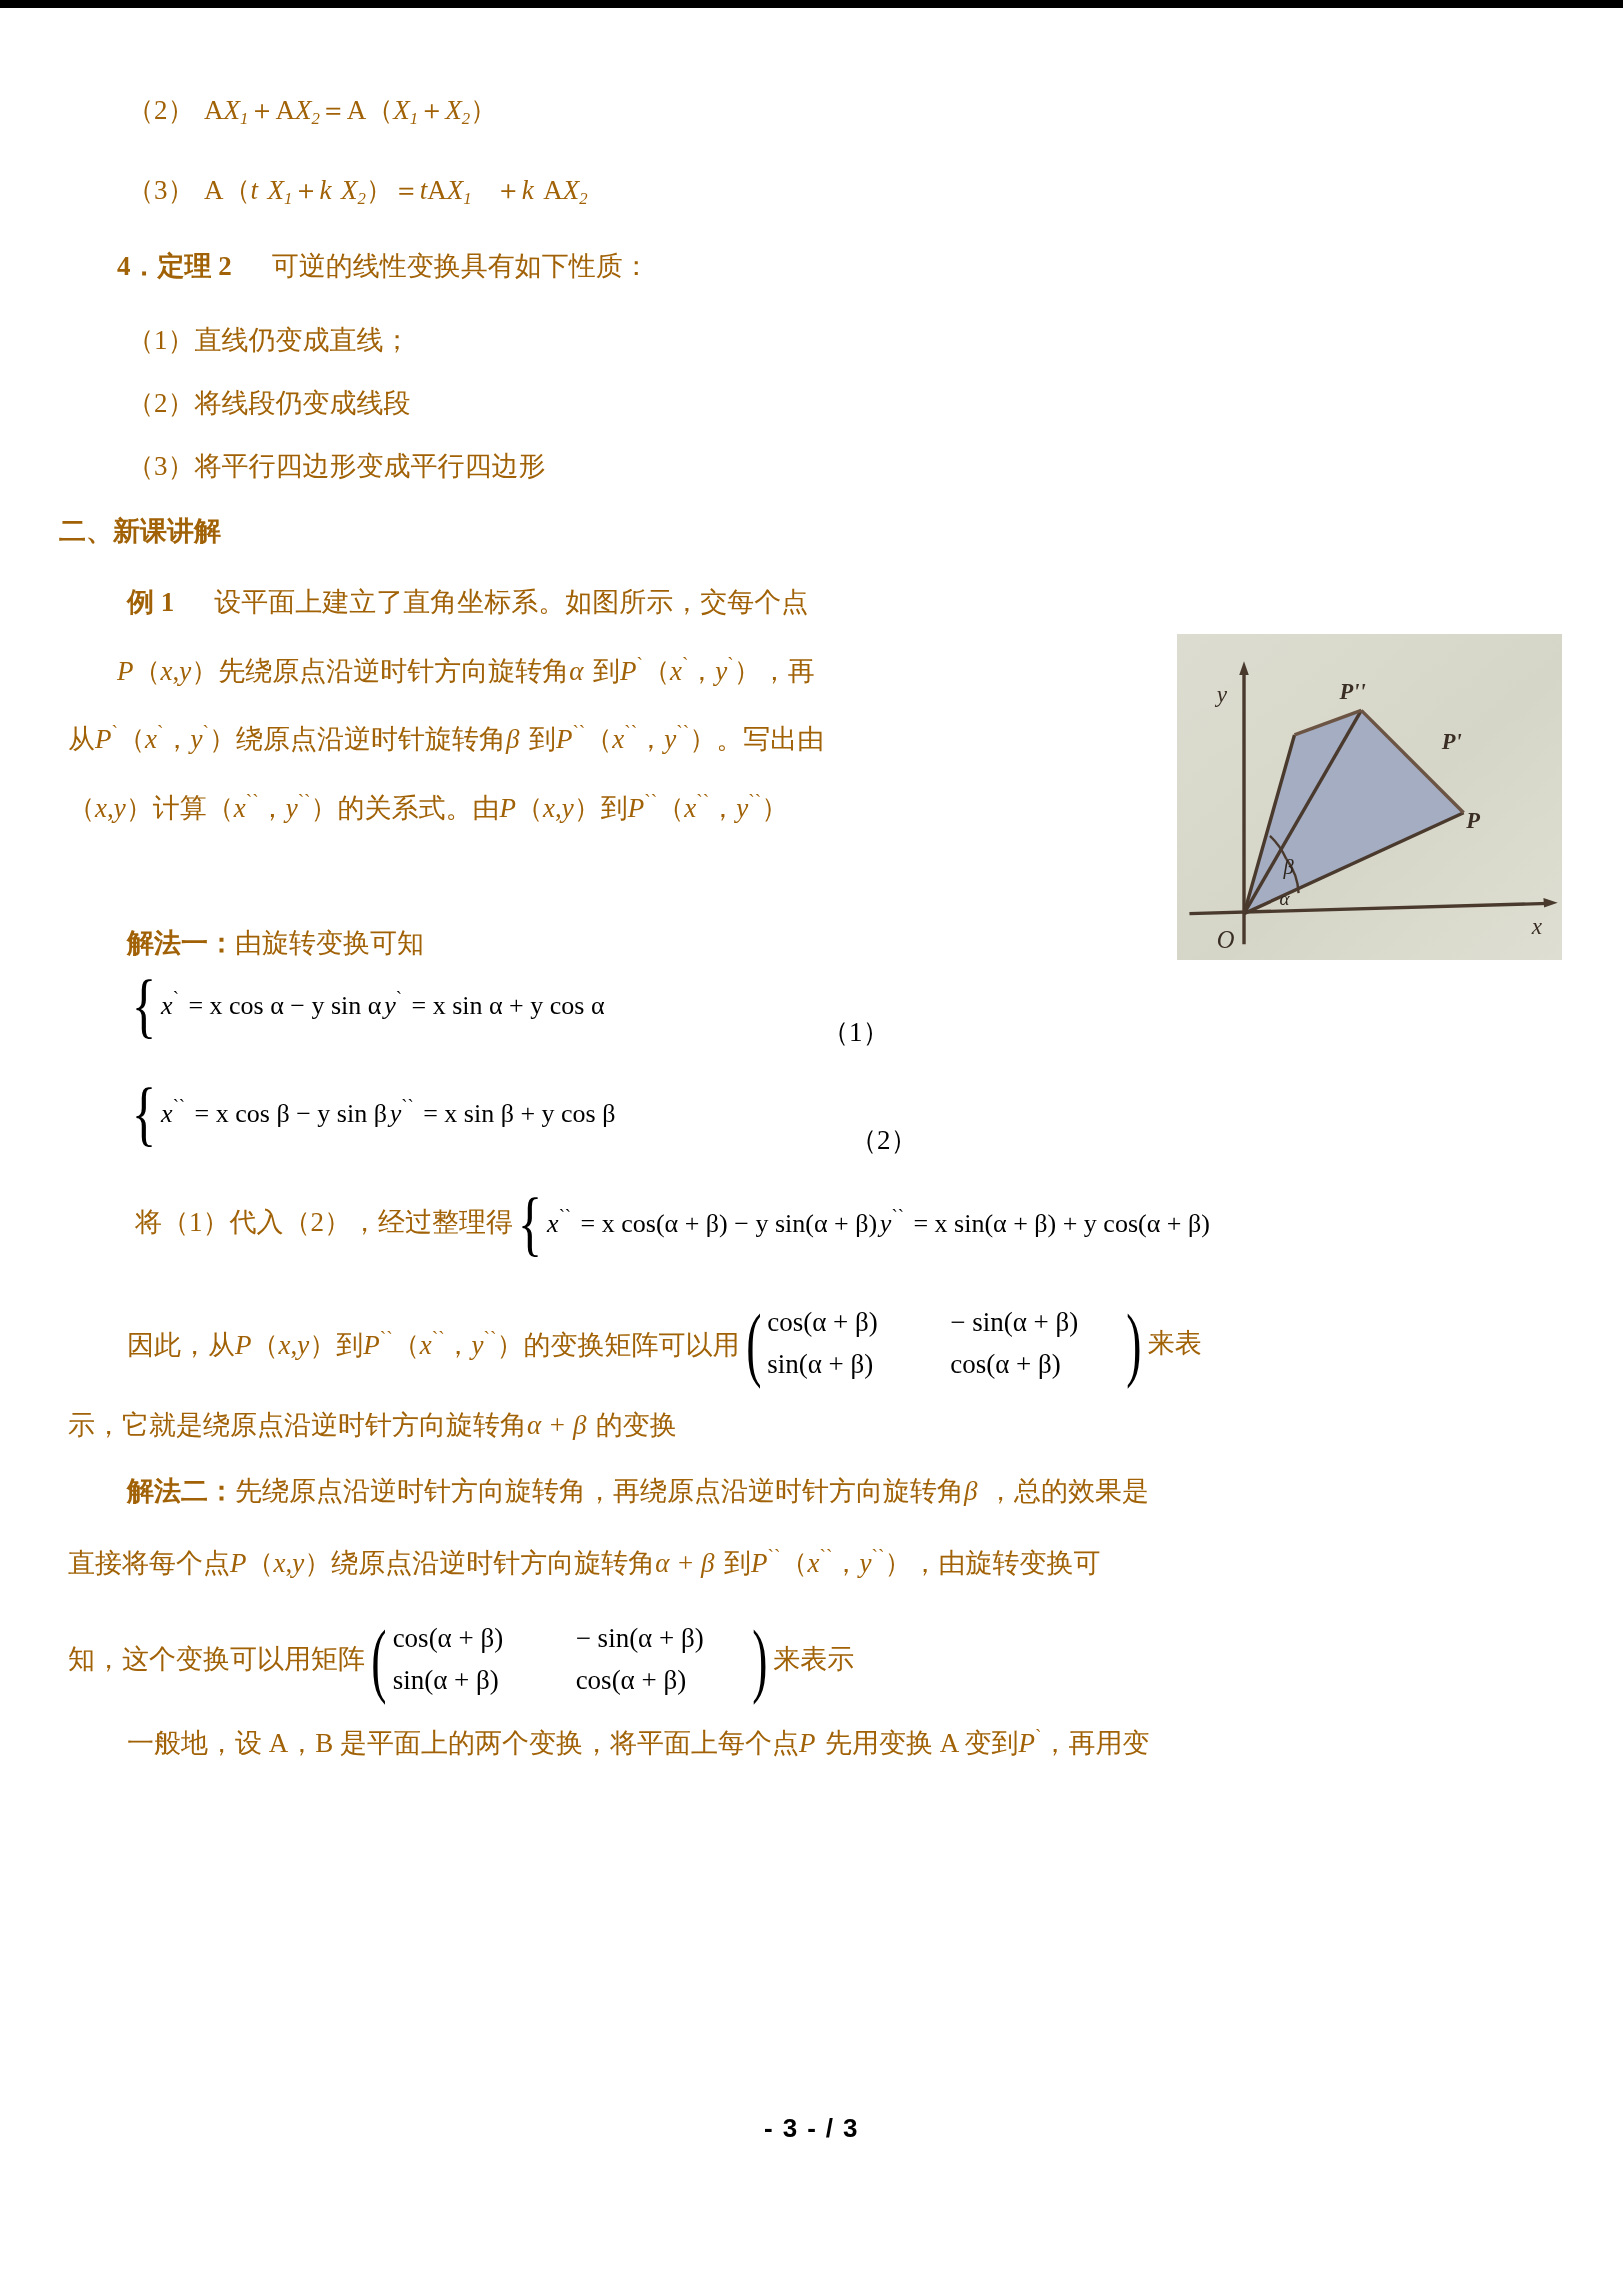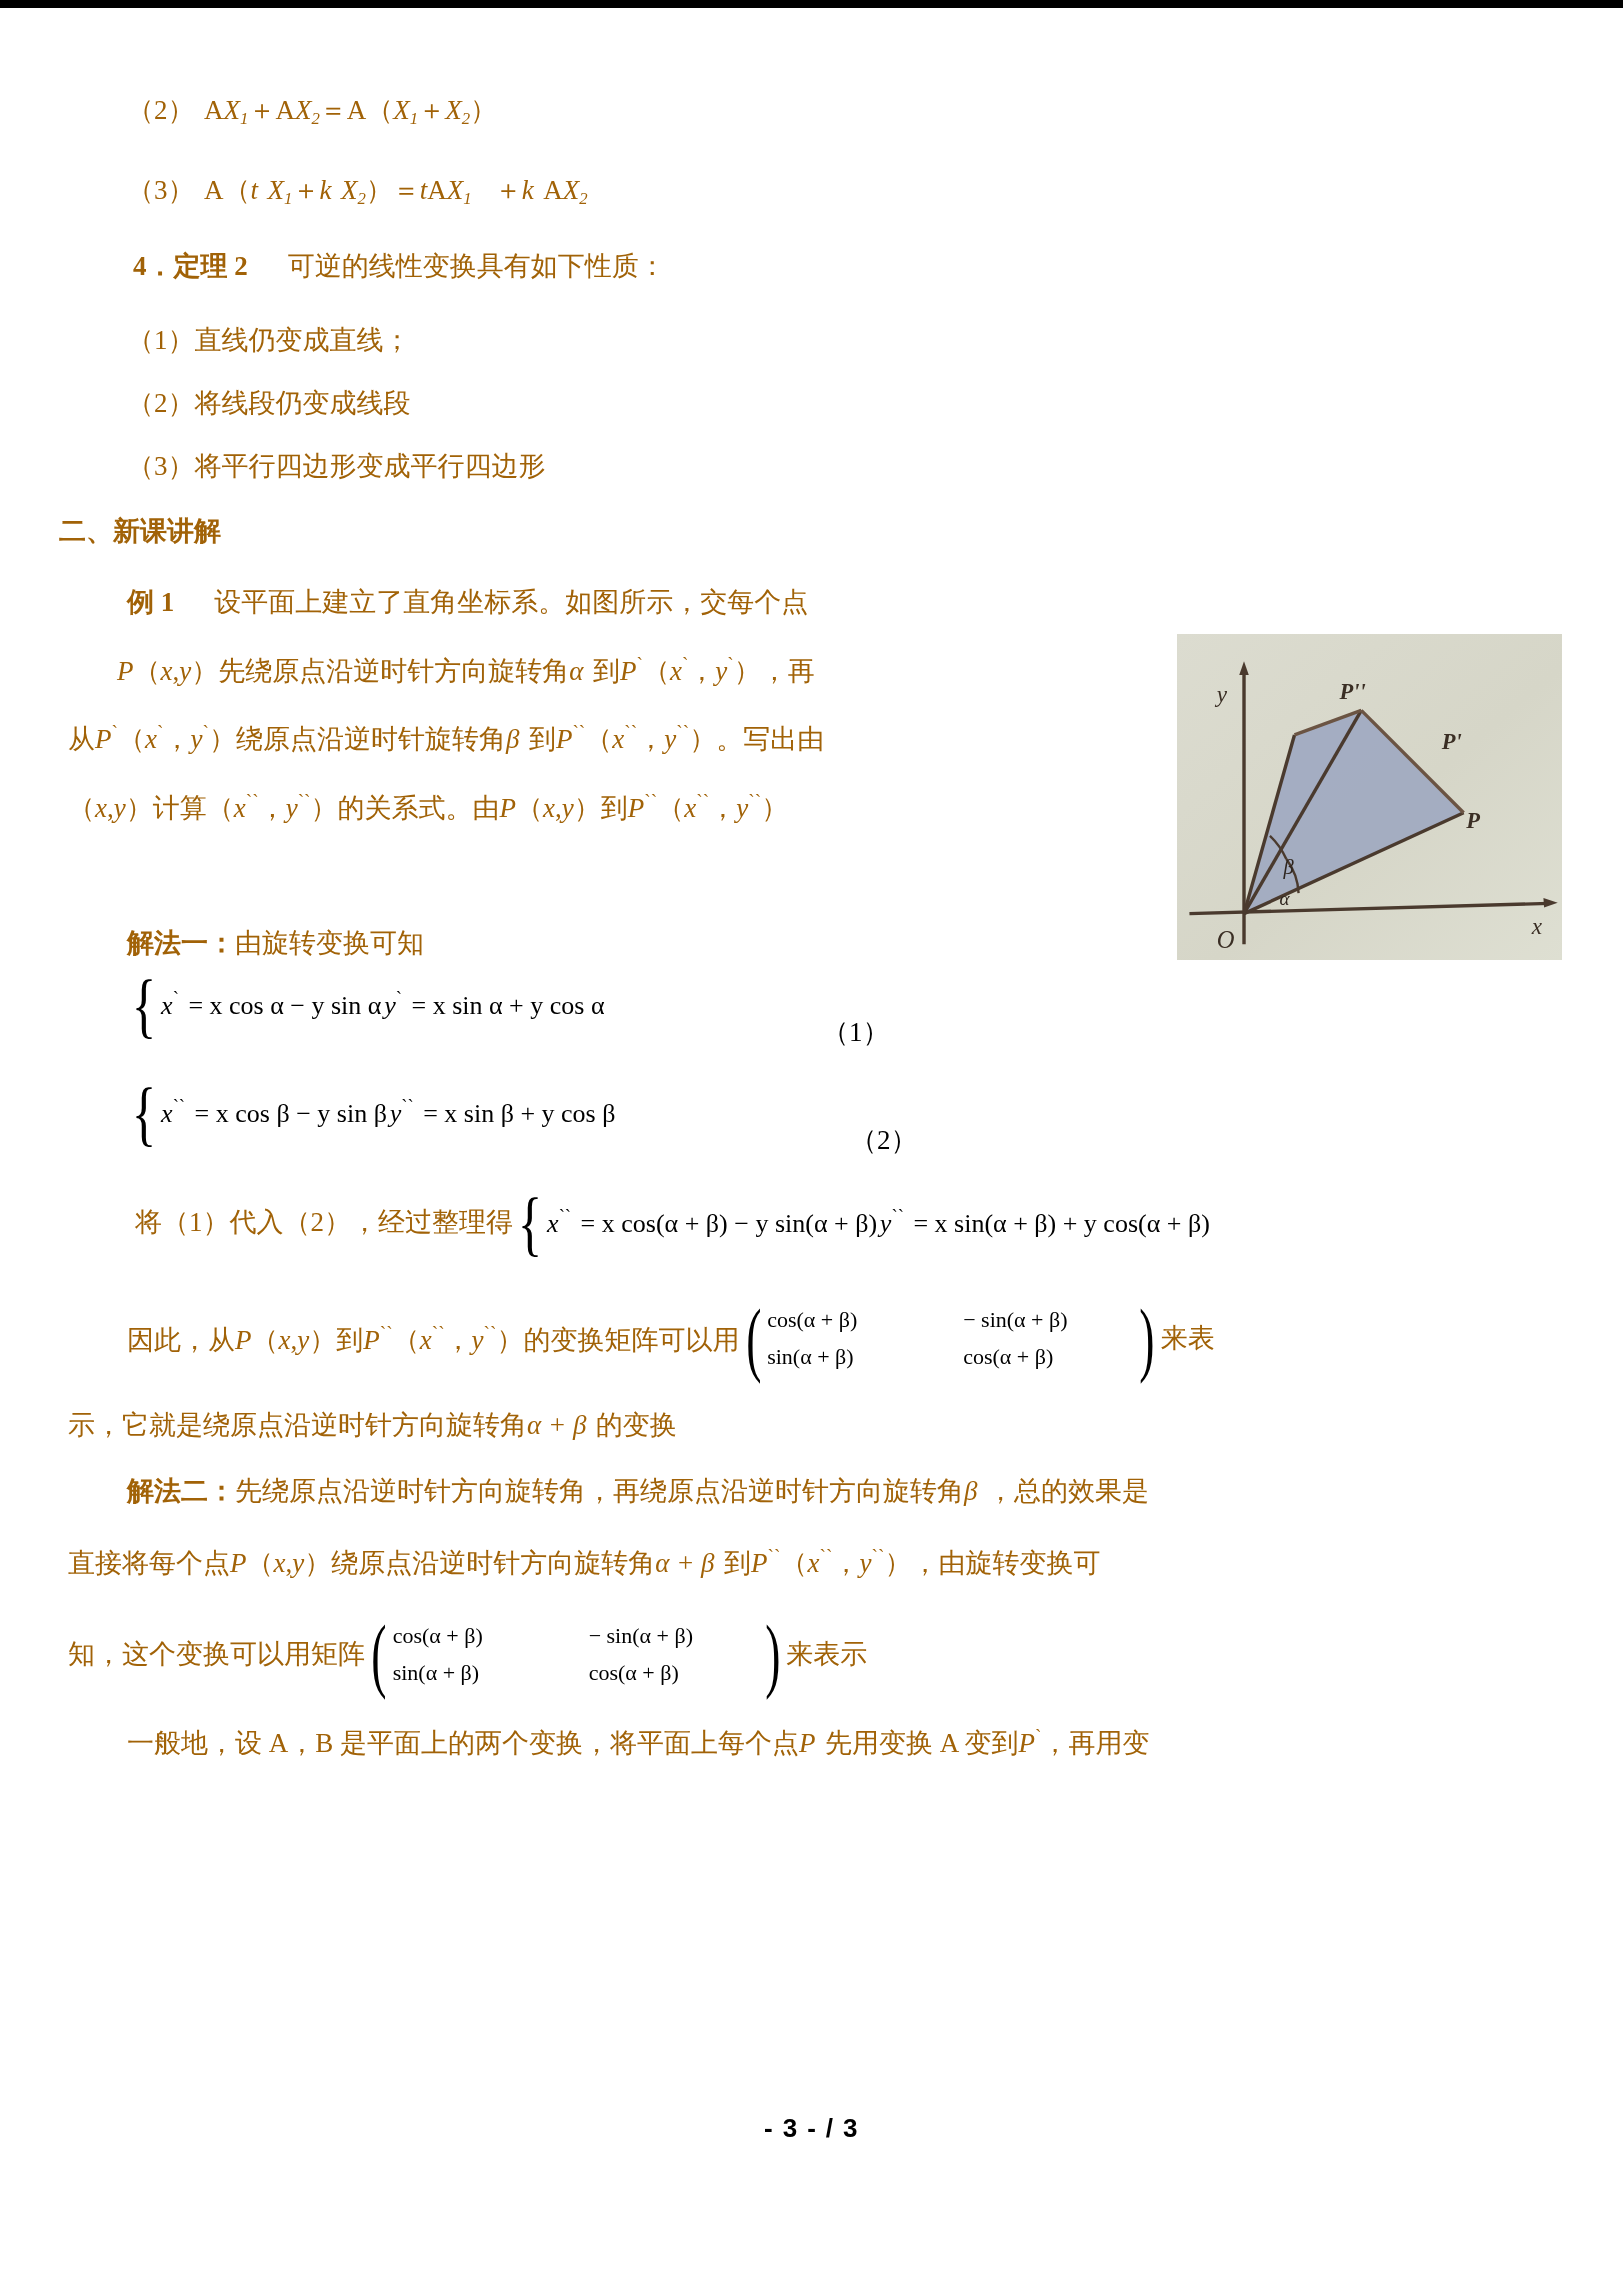--- a/index.html
+++ b/index.html
@@ -42,21 +42,21 @@
   .mathvar { font-style: italic; font-family: "Liberation Serif", "DejaVu Serif", serif; }
   .sub { font-size: 0.62em; vertical-align: -0.3em; font-style: italic; }
   .prime { font-size: 0.72em; vertical-align: 0.52em; letter-spacing: 0; }
   .sp { display: inline-block; width: 9.5px; }
   .spw { display: inline-block; width: 23px; }
   .spww { display: inline-block; width: 40px; }
 
   
   .row-eq2  { position: absolute; left: 127px; top: 89px; }
   .row-eq3  { position: absolute; left: 127px; top: 169px; }
-  .row-thm  { position: absolute; left: 117px; top: 245px; margin-left: 16px; }
+  .row-thm  { position: absolute; left: 117px; top: 245px; }
   .row-p1   { position: absolute; left: 127px; top: 319px; }
   .row-p2   { position: absolute; left: 127px; top: 382px; }
   .row-p3   { position: absolute; left: 127px; top: 445px; }
   .row-sec2 { position: absolute; left: 59px;  top: 510px; }
   .row-ex1  { position: absolute; left: 127px; top: 581px; }
   .row-ex2  { position: absolute; left: 117px; top: 646px; }
   .row-ex3  { position: absolute; left: 68px; top: 714px; }
   .row-ex4  { position: absolute; left: 68px; top: 783px; }
   .row-ex5  { position: absolute; left: 68px; top: 851px; }
   .row-sol1 { position: absolute; left: 127px; top: 922px; }
@@ -108,25 +108,25 @@
   }
   .paren {
     font-size: 83px;
     line-height: 0.8;
     transform: scaleX(0.55);
     display: inline-block;
     font-family: "Liberation Serif", "DejaVu Serif", serif;
   }
   .mrows { display: inline-block; }
   .mrows .mr {
-    font-size: 22px;
+    font-size: 27px;
     white-space: nowrap;
     padding: 5.5px 0;
     display: flex;
-    gap: 26px;
+    gap: 13px;
   }
   .mrows .mr span { display: inline-block; }
   .mc1 { width: 170px; }
   .mc2 { width: 170px; }
 
   
   .figure {
     position: absolute;
     left: 1177px;
     top: 626px;

